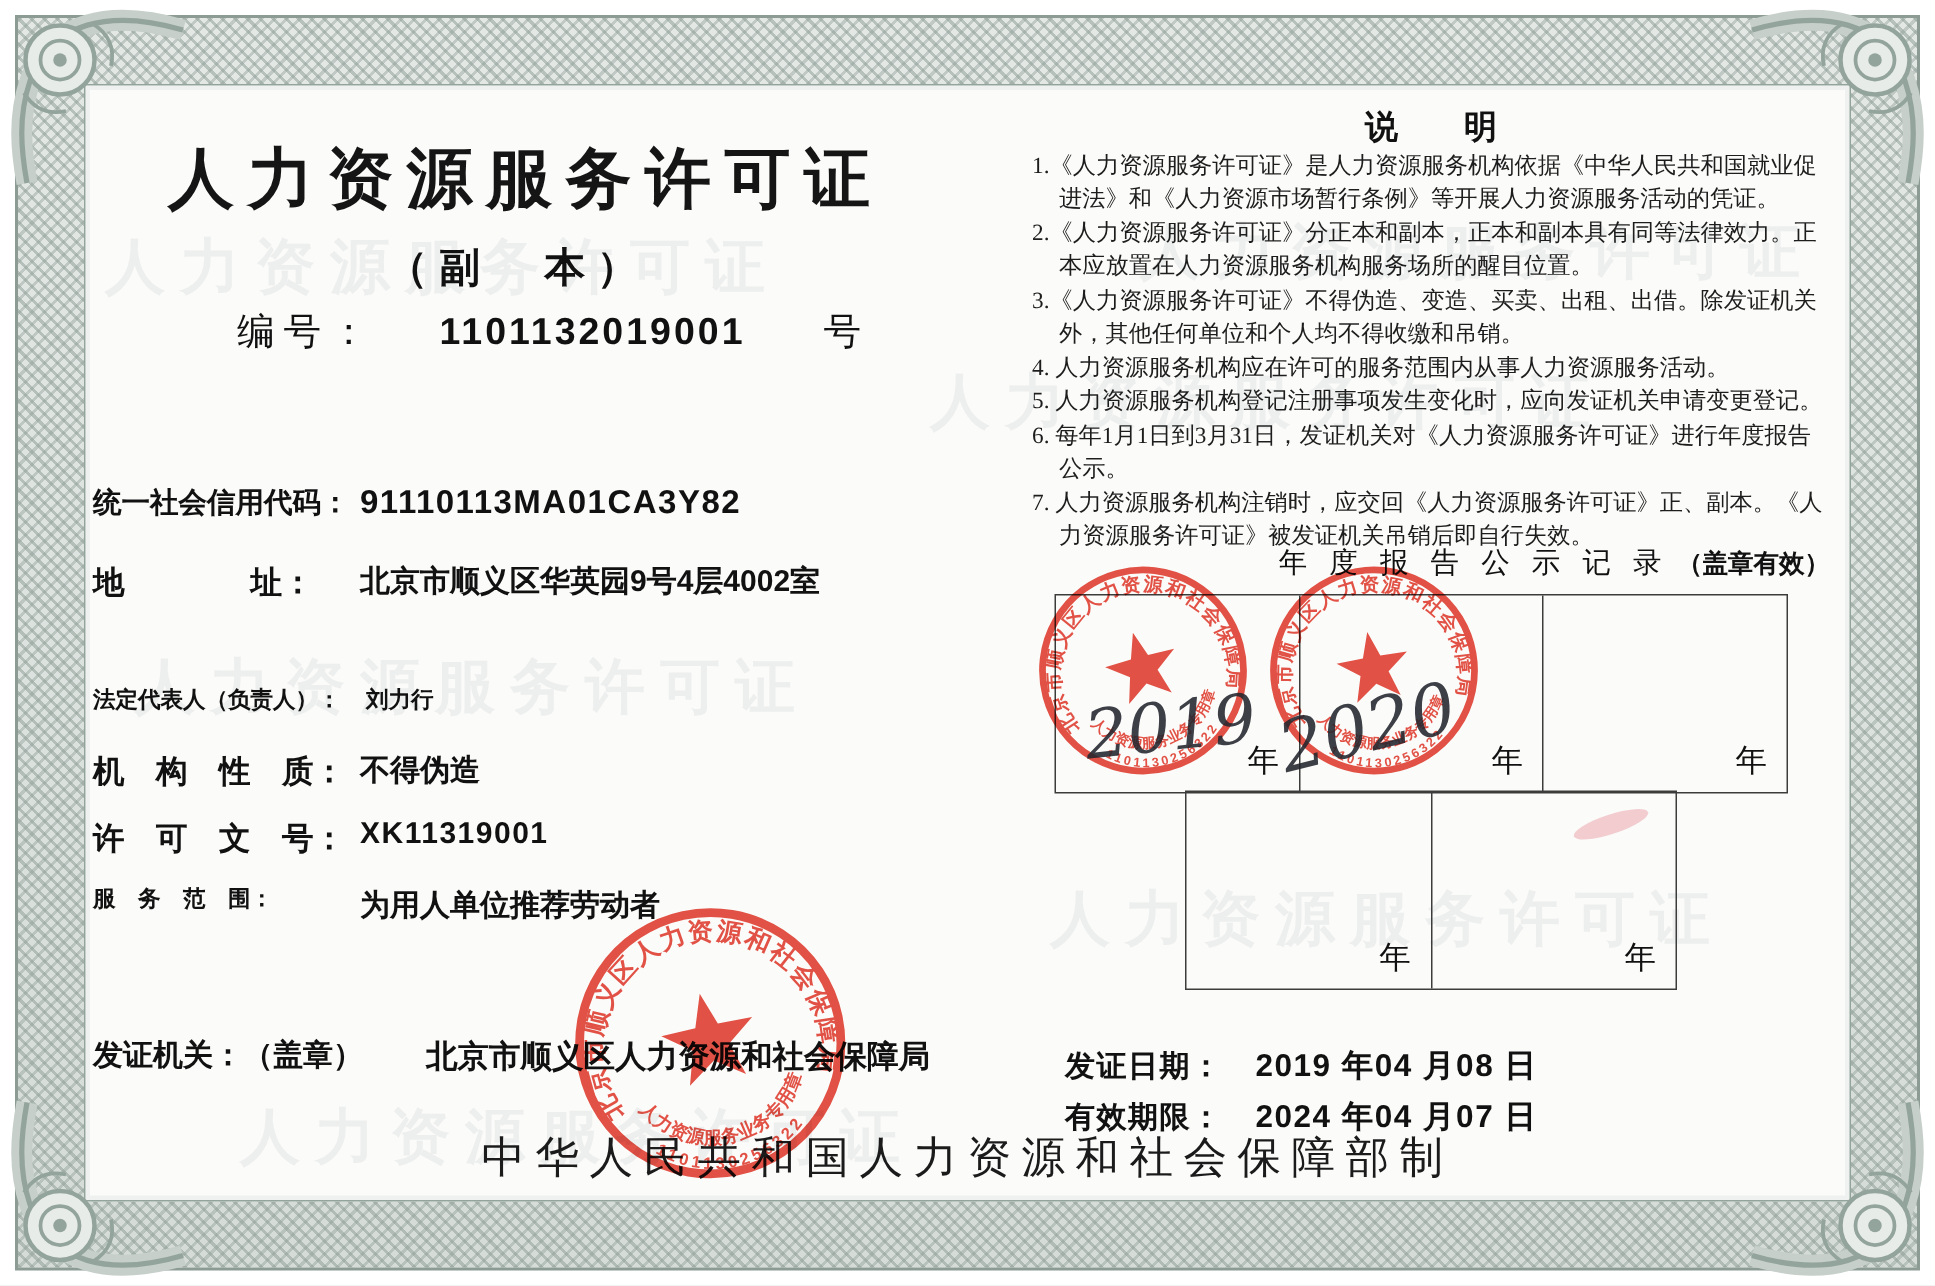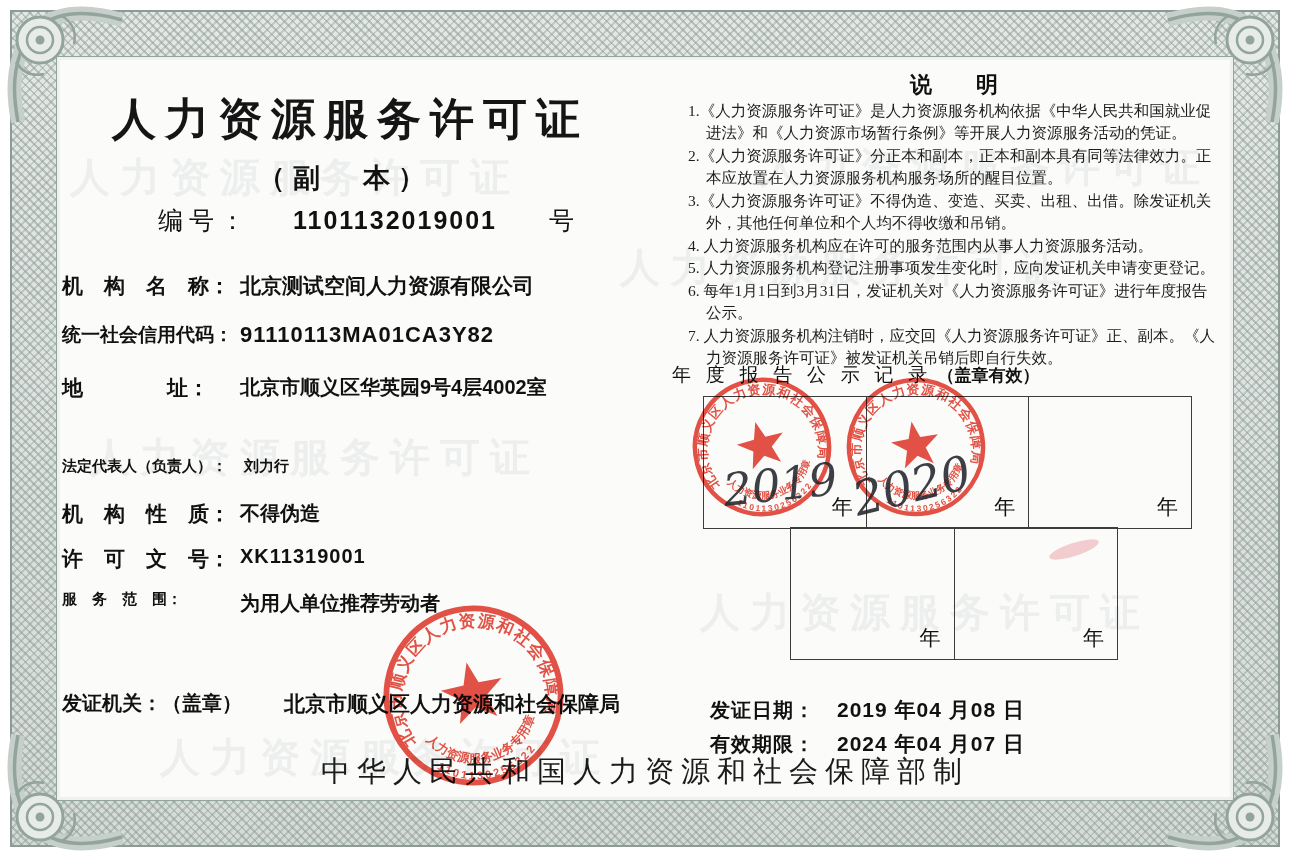--- a/index.html
+++ b/index.html
@@ -40,21 +40,21 @@
   .row5{top:545px;} .row5 .flab{width:178px;font-size:21px;} .row5 .fval{font-size:20px;letter-spacing:1px;}
   .row6{top:590px;} .row6 .flab{width:178px;font-size:15px;} .row6 .fval{font-size:20px;}
   .row7{top:690px;} .row7 .flab{width:222px;font-size:20px;} .row7 .fval{font-size:21px;}
   
   .notes-title{left:688px;top:70px;width:532px;text-align:center;font-size:22px;font-weight:600;
                font-family:"Liberation Serif",serif;}
   .notes{left:688px;top:100px;width:534px;font-family:"Liberation Serif",serif;
          font-size:15.5px;line-height:1.45;color:#1d1d1d;}
   .note{padding-left:18px;text-indent:-18px;}
   
-  .ar-title{left:672px;top:362px;width:500px;text-align:left;font-size:19px;}
+  .ar-title{left:720px;top:362px;width:500px;text-align:right;font-size:19px;}
   .ar-title .t1{font-family:"Liberation Serif",serif;letter-spacing:5px;}
   .ar-title .t2{font-weight:700;font-size:17px;}
   .tbl{border:1.5px solid #3c3c3c;display:flex;}
   .tbl1{left:703px;top:396px;width:487px;height:131px;}
   .tbl2{left:790px;top:527px;width:326px;height:131px;}
   .cell{flex:1;border-right:1.5px solid #3c3c3c;display:flex;align-items:flex-end;justify-content:flex-end;
         padding:0 13px 7px 0;font-size:21px;}
   .cell:last-child{border-right:none;}
   
   .daterow{left:710px;white-space:nowrap;margin-top:20px;}
@@ -124,23 +124,20 @@
   <div class="wm" style="left:700px;top:585px;font-size:40px;">人力资源服务许可证</div>
   <div class="wm" style="left:160px;top:730px;font-size:40px;">人力资源服务许可证</div>
   <div class="wm" style="left:760px;top:140px;font-size:40px;">人力资源服务许可证</div>
 
   <div class="z title">人力资源服务许可证</div>
   <div class="z subtitle">（副　本）</div>
   <div class="z serial">
     <span class="lab">编号：</span><span class="num">1101132019001</span><span class="suf">号</span>
   </div>
 
-  <div class="z fieldrow row0">
-    <span class="flab">机　构　名　称：</span><span class="fval">北京测试空间人力资源有限公司</span>
-  </div>
   <div class="z fieldrow row1">
     <span class="flab">统一社会信用代码：</span><span class="fval">91110113MA01CA3Y82</span>
   </div>
   <div class="z fieldrow row2">
     <span class="flab">地　　　　址：</span><span class="fval">北京市顺义区华英园9号4层4002室</span>
   </div>
   <div class="z fieldrow row3">
     <span class="flab">法定代表人（负责人）：</span><span class="fval">刘力行</span>
   </div>
   <div class="z fieldrow row4">

